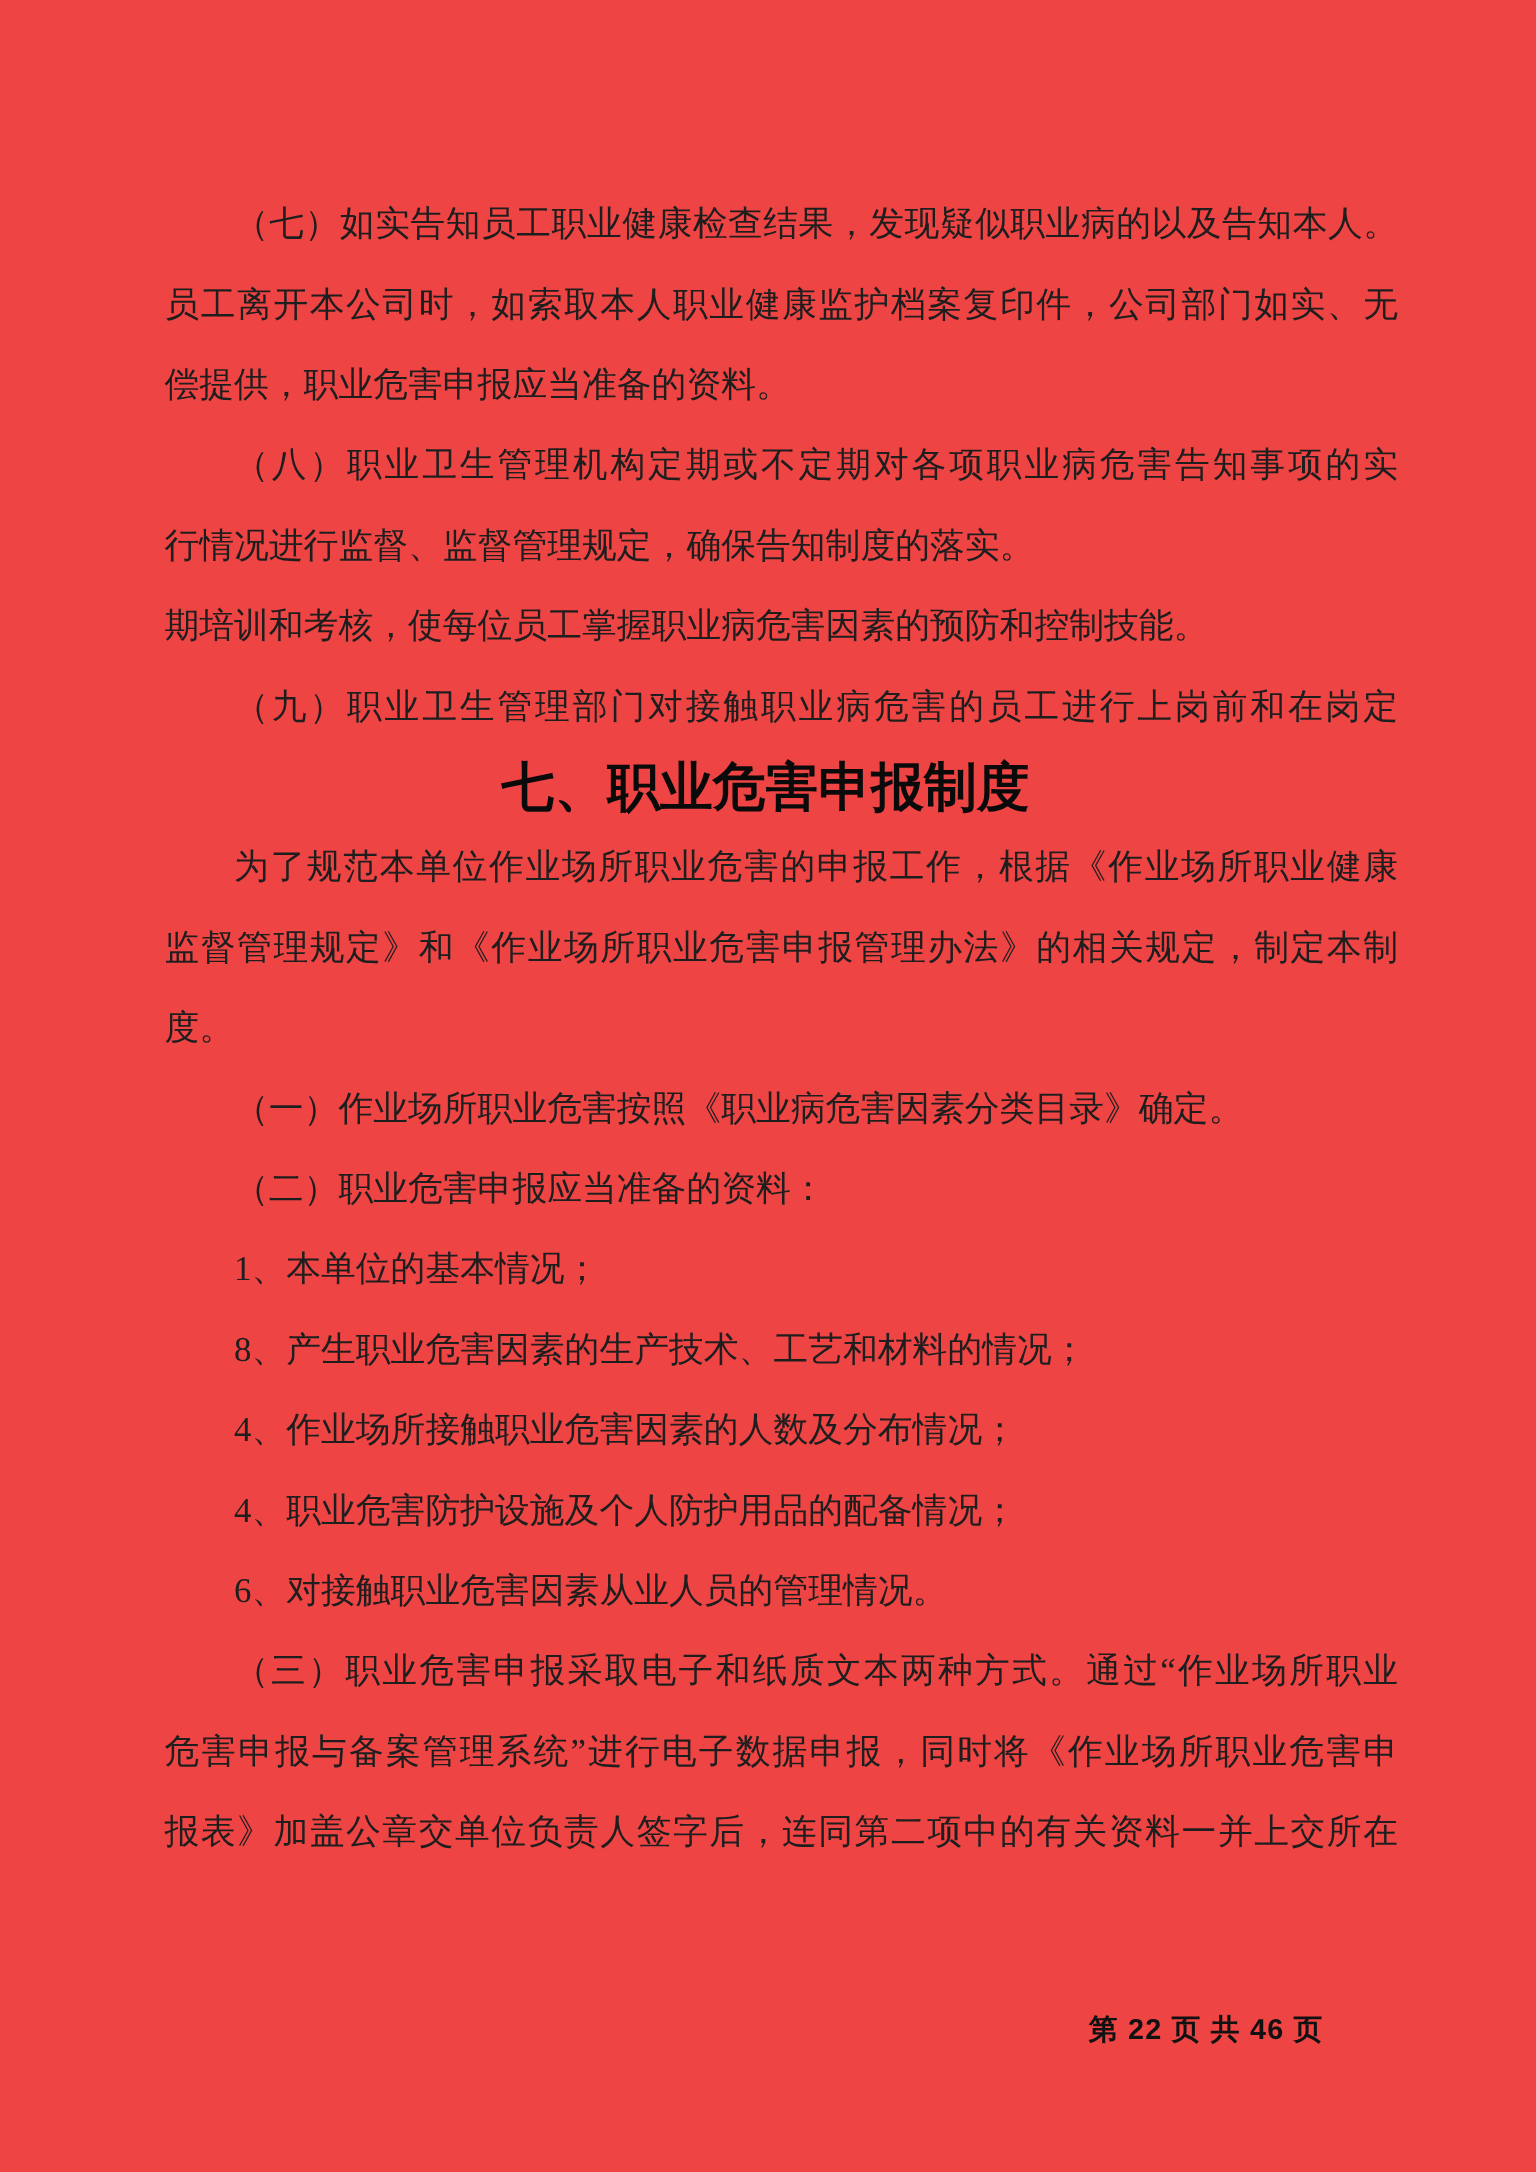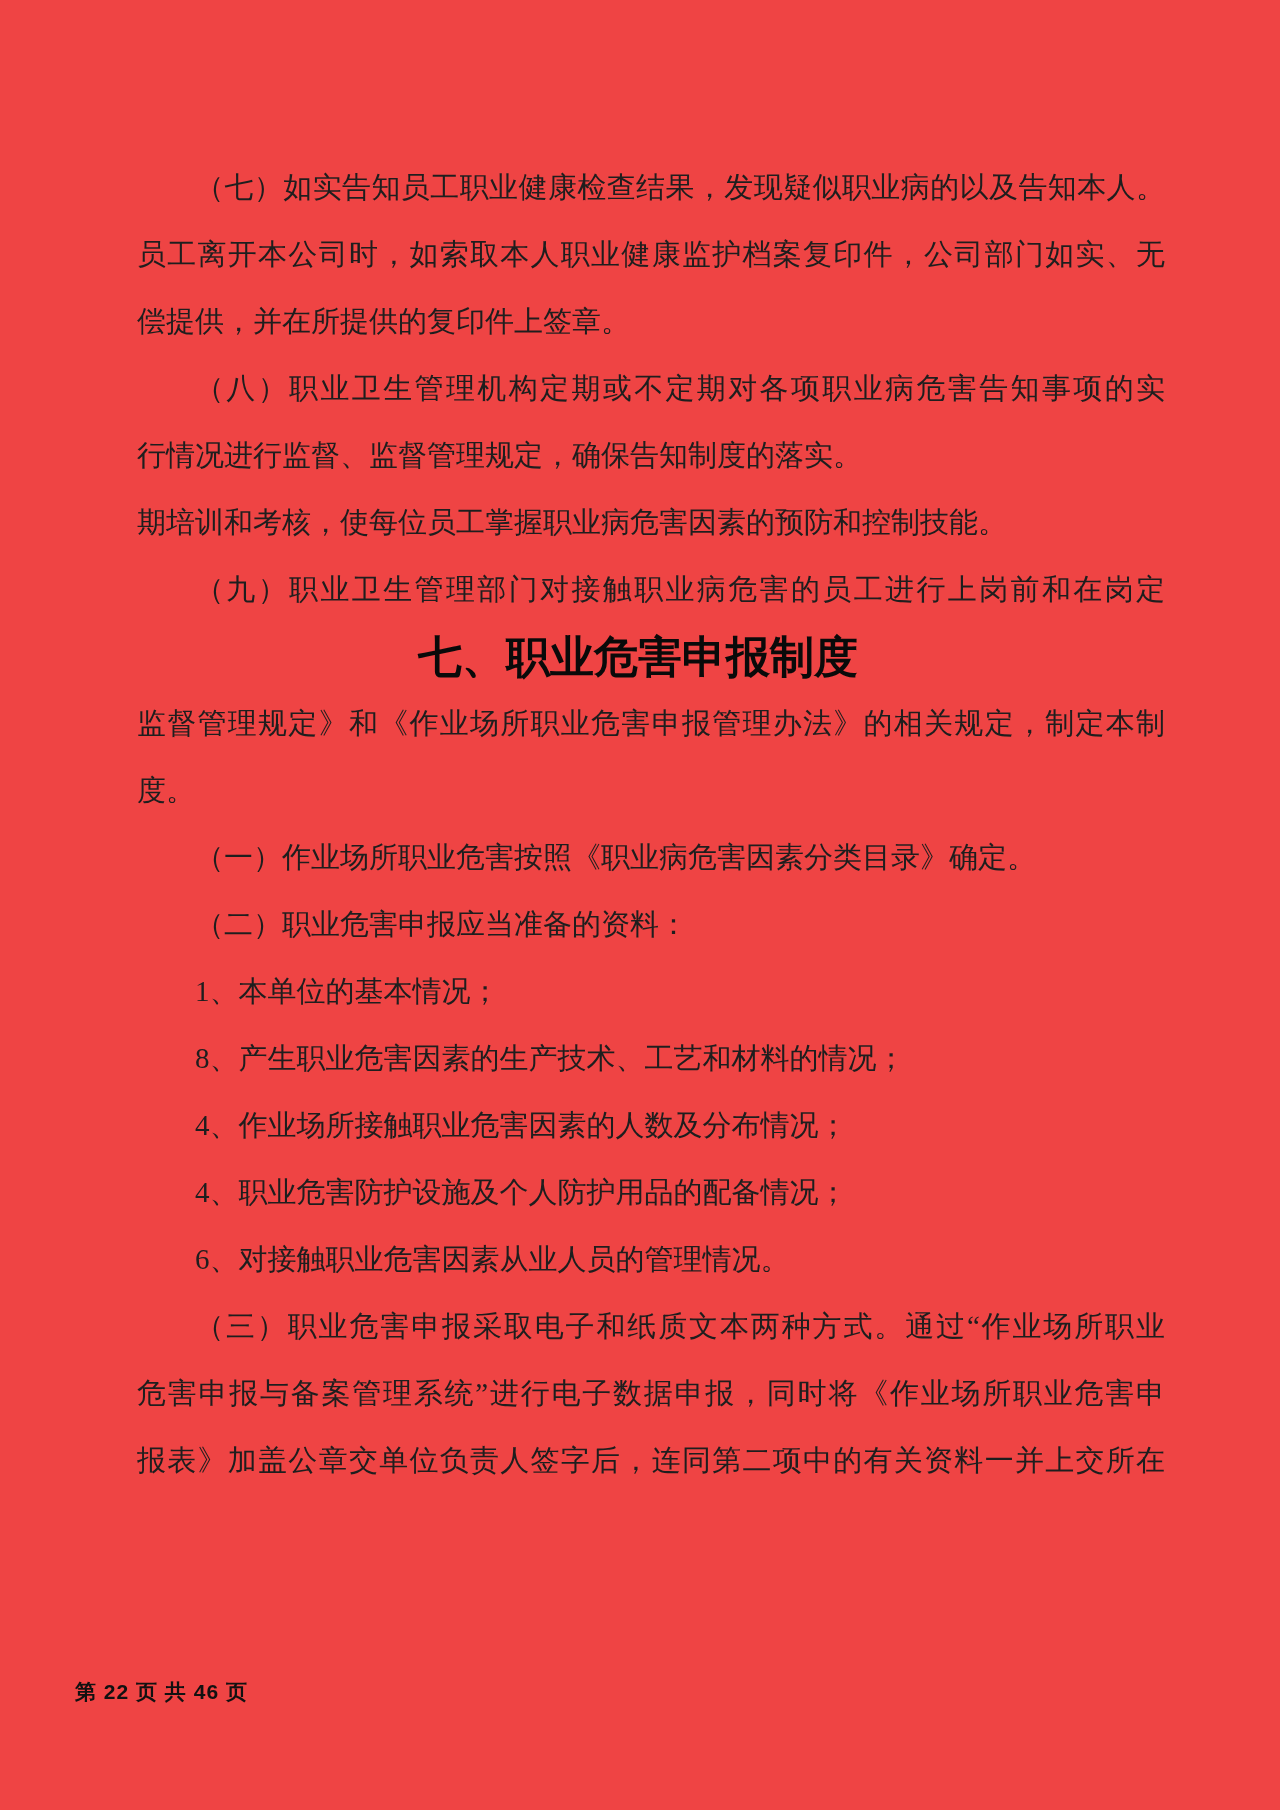--- a/index.html
+++ b/index.html
@@ -46,45 +46,46 @@
     text-align: center;
     white-space: nowrap;
     position: relative;
     left: -13px;
   }
   .footer {
     position: absolute;
     top: 1675px;
     left: 75px;
     width: 1028px;
-    text-align: left;
+    text-align: right;
     font-family: "Liberation Sans", "DejaVu Sans", sans-serif;
     font-weight: bold;
-    font-size: 21px;
+    font-size: 24px;
     letter-spacing: 1px;
     color: #111111;
     line-height: 34px;
     white-space: nowrap;
   }
 </style>
 </head>
 <body>
 
 <div class="page">
   <div class="content">
     <div class="line ind j">（七）如实告知员工职业健康检查结果，发现疑似职业病的以及告知本人。</div>
     <div class="line j">员工离开本公司时，如索取本人职业健康监护档案复印件，公司部门如实、无</div>
-    <div class="line">偿提供，并在所提供的复印件上签章。</div>
+    <div class="line">偿提供，职业危害申报应当准备的资料。</div>
     <div class="line ind j">（八）职业卫生管理机构定期或不定期对各项职业病危害告知事项的实</div>
     <div class="line">行情况进行监督、监督管理规定，确保告知制度的落实。</div>
     <div class="line">期培训和考核，使每位员工掌握职业病危害因素的预防和控制技能。</div>
     <div class="line ind j">（九）职业卫生管理部门对接触职业病危害的员工进行上岗前和在岗定</div>
 
     <div class="heading">七、职业危害申报制度</div>
 
+    <div class="line ind j">为了规范本单位作业场所职业危害的申报工作，根据《作业场所职业健康</div>
     <div class="line j">监督管理规定》和《作业场所职业危害申报管理办法》的相关规定，制定本制</div>
     <div class="line">度。</div>
     <div class="line ind">（一）作业场所职业危害按照《职业病危害因素分类目录》确定。</div>
     <div class="line ind">（二）职业危害申报应当准备的资料：</div>
     <div class="line ind">1、本单位的基本情况；</div>
     <div class="line ind">8、产生职业危害因素的生产技术、工艺和材料的情况；</div>
     <div class="line ind">4、作业场所接触职业危害因素的人数及分布情况；</div>
     <div class="line ind">4、职业危害防护设施及个人防护用品的配备情况；</div>
     <div class="line ind">6、对接触职业危害因素从业人员的管理情况。</div>
     <div class="line ind j">（三）职业危害申报采取电子和纸质文本两种方式。通过“作业场所职业</div>

